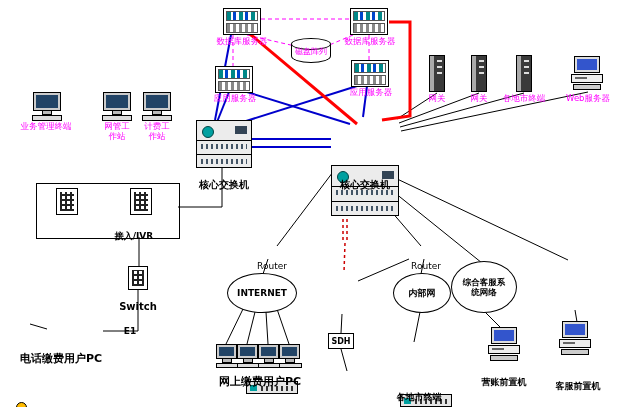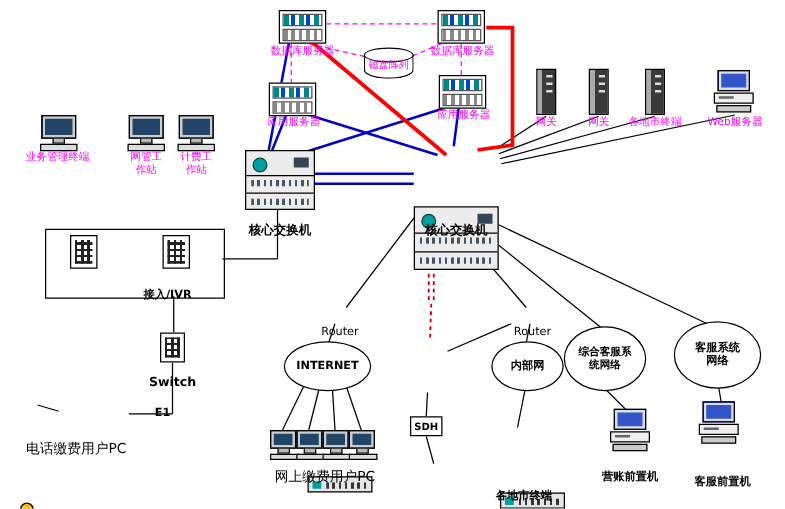--- a/index.html
+++ b/index.html
@@ -3,21 +3,21 @@
 <meta charset="utf-8">
 <style>
   html,body{margin:0;padding:0;background:#fff;font-family:"DejaVu Sans","Liberation Sans",sans-serif;}
   .canvas{position:relative;width:628px;height:407px;background:#fff;overflow:hidden;}
   .canvas svg{position:absolute;left:0;top:0;pointer-events:none;}
   .ic{position:absolute;box-sizing:border-box;}
   .lbl{position:absolute;text-align:center;font-size:9px;line-height:10px;color:#000;white-space:pre-line;}
   .lbl.mag{color:#ff00ff;font-size:8.5px;}
   .lbl.bold{font-weight:bold;margin-top:10px;}
   .lbl.md{font-size:10px;}
-  .lbl.big{font-size:11px;font-weight:normal;}
+  .lbl.big{font-size:11px;font-weight:bold;}
   .outline{position:absolute;border:1px solid #000;}
   
   .srv{width:38px;height:27px;border:1px solid #000;background:#fff;padding:2px;}
   .srv .r1{height:8px;border:1px solid #555;background:repeating-linear-gradient(90deg,#008888 0 4px,#fff 4px 6px,#0044cc 6px 9px,#fff 9px 12px);margin-bottom:2px;}
   .srv .r2{height:8px;border:1px solid #555;background:repeating-linear-gradient(90deg,#888 0 3px,#fff 3px 6px);}
   
   .tower{width:16px;height:37px;border:1px solid #000;background:linear-gradient(90deg,#aaa 0 4px,#3a3a3a 4px);}
   .tower i{display:block;margin:4px 2px 0 7px;height:2px;background:#ddd;}
   
   .pcicon{width:30px;height:29px;}
@@ -225,22 +225,20 @@
 
   <div class="ic routericon" style="left:246px;top:246px"></div>
   <div class="lbl" style="left:250px;top:261px;width:44px">Router</div>
   <div class="ic routericon" style="left:400px;top:246px"></div>
   <div class="lbl" style="left:404px;top:261px;width:44px">Router</div>
 
   <div class="cloudshape" style="left:227px;top:273px;width:70px;height:40px">INTERNET</div>
   <div class="cloudshape" style="left:393px;top:273px;width:58px;height:40px">内部网</div>
   <div class="cloudshape" style="left:451px;top:261px;width:66px;height:52px;font-size:8.5px">综合客服系
 统网络</div>
-  <div class="cloudshape" style="left:539px;top:257px;width:70px;height:54px">客服系统
-网络</div>
 
   <div class="ic pcicon sm" style="left:216px;top:344px">
       <div class="scr"></div>
       <div class="neck"></div>
       <div class="kb"></div>
     </div>
   <div class="ic pcicon sm" style="left:237px;top:344px">
       <div class="scr"></div>
       <div class="neck"></div>
       <div class="kb"></div>

